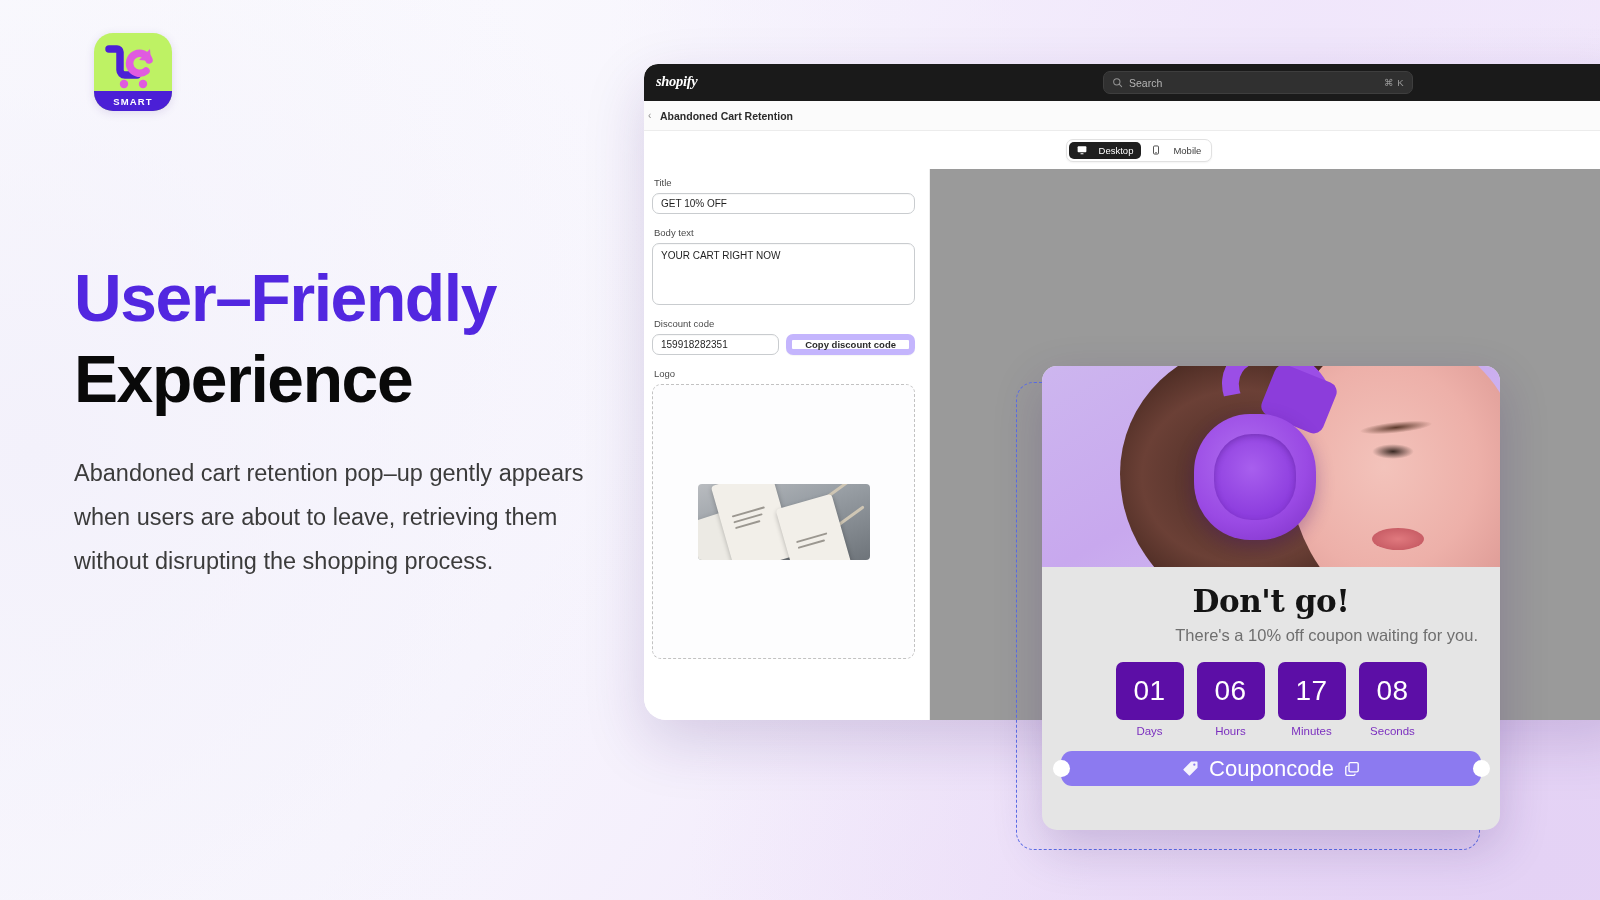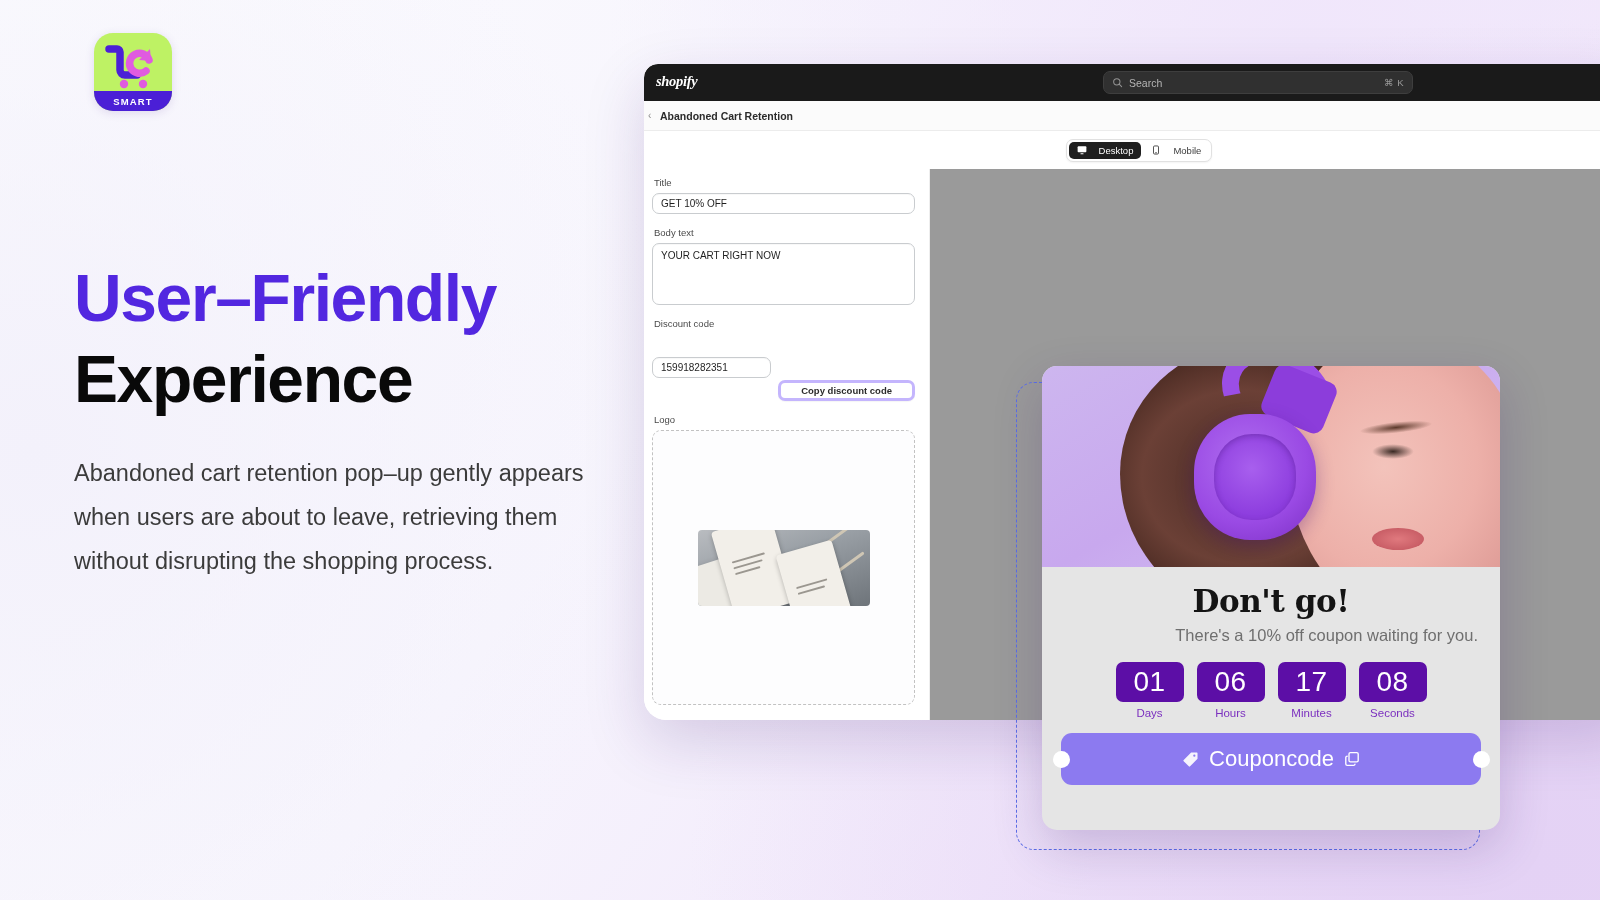--- a/index.html
+++ b/index.html
@@ -98,25 +98,24 @@
   }
   .f-textarea {
     height:62px; border:1px solid #c9cccf; border-radius:7px; background:#fff;
     padding:6px 8px; font-size:10px; color:#1f1f1f;
     box-shadow:inset 0 1px 1px rgba(0,0,0,.03);
   }
   .f-gap { height:13px; }
   .f-row { display:flex; gap:7px; align-items:center; }
   .f-row .f-input { flex:1; }
   .f-btn {
-    height:21px; border:3px solid #c4b5fd; border-radius:7px; background:#fff;
-    display:flex; align-items:center; padding:0 20px; font-size:9.5px;
+    height:21px; border:6px solid #c4b5fd; border-radius:7px; background:#fff;
+    display:flex; align-items:center; padding:0 13px; font-size:9.5px;
     font-weight:bold; color:#2b2b2b; white-space:nowrap;
     box-shadow:0 1px 1px rgba(0,0,0,.04);
-    margin-top:46px;
   }
   .dropzone {
     margin-top:5px; height:275px; border:1px dashed #c2c2c2; border-radius:9px;
     background:#fdfdfe; display:flex; align-items:center; justify-content:center;
   }
   .dz-thumb {
     width:172px; height:76px; border-radius:4px; overflow:hidden;
     background:linear-gradient(160deg,#b9bcc0 0%,#9aa0a6 40%,#6e747a 100%);
     position:relative;
   }
@@ -206,29 +205,29 @@
   .card-body { padding:16px 22px 0; text-align:center; }
   .pop-title {
     font-family:"DejaVu Serif", serif; font-weight:bold; font-size:31px;
     color:#141414; letter-spacing:-.4px;
   }
   .pop-sub { margin-top:7px; font-size:16.5px; color:#6f6f6f;text-align:right; }
 
   .countdown { display:flex; justify-content:center; gap:13px; margin-top:17px; }
   .cd-unit { display:flex; flex-direction:column; align-items:center; }
   .cd-box {
-    width:68px; height:40px; background:#5c0ea6; border-radius:7px;
+    width:68px; height:58px; background:#5c0ea6; border-radius:7px;
     display:flex; align-items:center; justify-content:center;
     color:#fff; font-size:28px; letter-spacing:.5px;
   }
   .cd-lbl { margin-top:5px; font-size:11.5px; color:#7b2fbf; }
 
   .coupon-wrap { margin-top:14px; padding:0 19px; }
   .coupon {
-    position:relative; height:52px; background:#8c7af0;
+    position:relative; height:35px; background:#8c7af0;
     border-radius:11px;
     display:flex; align-items:center; justify-content:center; gap:10px;
     color:#fff; font-size:22px;
   }
   .coupon .notch {
     position:absolute; width:17px; height:17px; background:#fff;
     border-radius:50%; top:50%; margin-top:-8.5px;
   }
   .coupon .notch.l { left:-8.5px; }
   .coupon .notch.r { right:-8.5px; }

